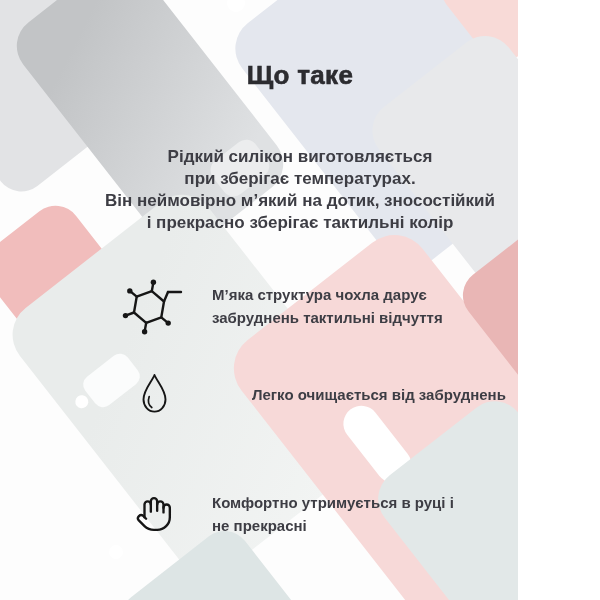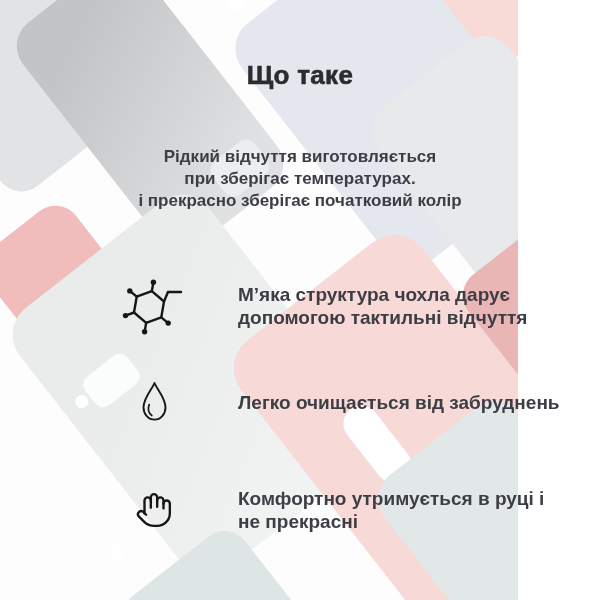--- a/index.html
+++ b/index.html
@@ -37,24 +37,24 @@
     position:absolute;top:44px;left:0;width:100%;text-align:center;
     font-size:26px;font-weight:800;line-height:28px;letter-spacing:.3px;
     color:var(--title-text);-webkit-text-stroke:.6px var(--title-text);
   }
   .intro{
     position:absolute;top:146px;left:30px;right:30px;text-align:center;
     font-size:17px;font-weight:700;line-height:22px;color:var(--body-text);
   }
   .feature{position:absolute;left:116px;right:24px;display:flex;align-items:center;}
   .f1{top:270px;height:72px;}
-  .f2{top:368px;height:68px;}
-  .f3{top:469px;height:64px;align-items:flex-end;}
+  .f2{top:360px;height:68px;gap:40px;}
+  .f3{top:482px;height:64px;}
   .icon-box{width:76px;display:flex;align-items:center;justify-content:center;flex:0 0 76px;}
-  .f-text{margin-left:46px;font-size:19px;font-weight:700;line-height:23px;color:var(--body-text);}
+  .f-text{margin-left:20px;font-size:15px;font-weight:700;line-height:23px;color:var(--body-text);}
   svg.ic{display:block;stroke:var(--icon-stroke);fill:none;stroke-linecap:round;stroke-linejoin:round;}
   svg.ic .fill{fill:var(--icon-stroke);stroke:none;}
 </style>
 </head>
 <body>
 
 <div class="canvas">
 
   <div class="photo">
     <div class="case c-graylight"></div>
@@ -79,23 +79,24 @@
     <div class="freedot dot-bottom"></div>
   </div>
 
   <div class="content">
 
     <h1 class="title">
       <span>Що таке</span><br>
     </h1>
 
     <div class="intro">
-      <div>Рідкий відчуття виготовляється</div>
+      <div>Рідкий силікон виготовляється</div>
       <div>при зберігає температурах.</div>
-      <div>і прекрасно зберігає початковий колір</div>
+      <div>Він неймовірно м’який на дотик, зносостійкий</div>
+      <div>і прекрасно зберігає тактильні колір</div>
     </div>
 
     <div class="feature f1">
       <div class="icon-box">
         <svg class="ic" width="66" height="58" viewBox="0 0 64 58" stroke-width="2.4">
           <polygon points="29.8,14.2 42,24.5 39.3,40.3 24.2,45.8 12,35.5 14.7,19.7"></polygon>
           <line x1="29.8" y1="14.2" x2="31.4" y2="5.3"></line>
           <line x1="42" y1="24.5" x2="46" y2="15"></line>
           <line x1="46" y1="15" x2="59" y2="15"></line>
           <line x1="39.3" y1="40.3" x2="46.2" y2="46.1"></line>
@@ -104,21 +105,21 @@
           <line x1="14.7" y1="19.7" x2="7.8" y2="13.9"></line>
           <circle class="fill" cx="31.4" cy="5.3" r="2.7"></circle>
           <circle class="fill" cx="46.2" cy="46.1" r="2.7"></circle>
           <circle class="fill" cx="22.6" cy="54.7" r="2.7"></circle>
           <circle class="fill" cx="3.5" cy="38.6" r="2.7"></circle>
           <circle class="fill" cx="7.8" cy="13.9" r="2.7"></circle>
         </svg>
       </div>
       <div class="f-text">
         <div>М’яка структура чохла дарує</div>
-        <div>допомогою тактильні відчуття</div>
+        <div>забруднень тактильні відчуття</div>
       </div>
     </div>
 
     <div class="feature f2">
       <div class="icon-box">
         <svg class="ic" width="31" height="42" viewBox="0 0 30 42" stroke-width="1.9">
           <path d="M15 2 C12.5 8.5 4 17 4 26.5 C4 33.2 9 38.6 15 38.6 C21 38.6 26 33.2 26 26.5 C26 17 17.5 8.5 15 2 Z"></path>
           <path d="M9.7 23.5 C8.2 28 9.3 32.3 12.3 34.5" stroke-width="1.7"></path>
         </svg>
       </div>

